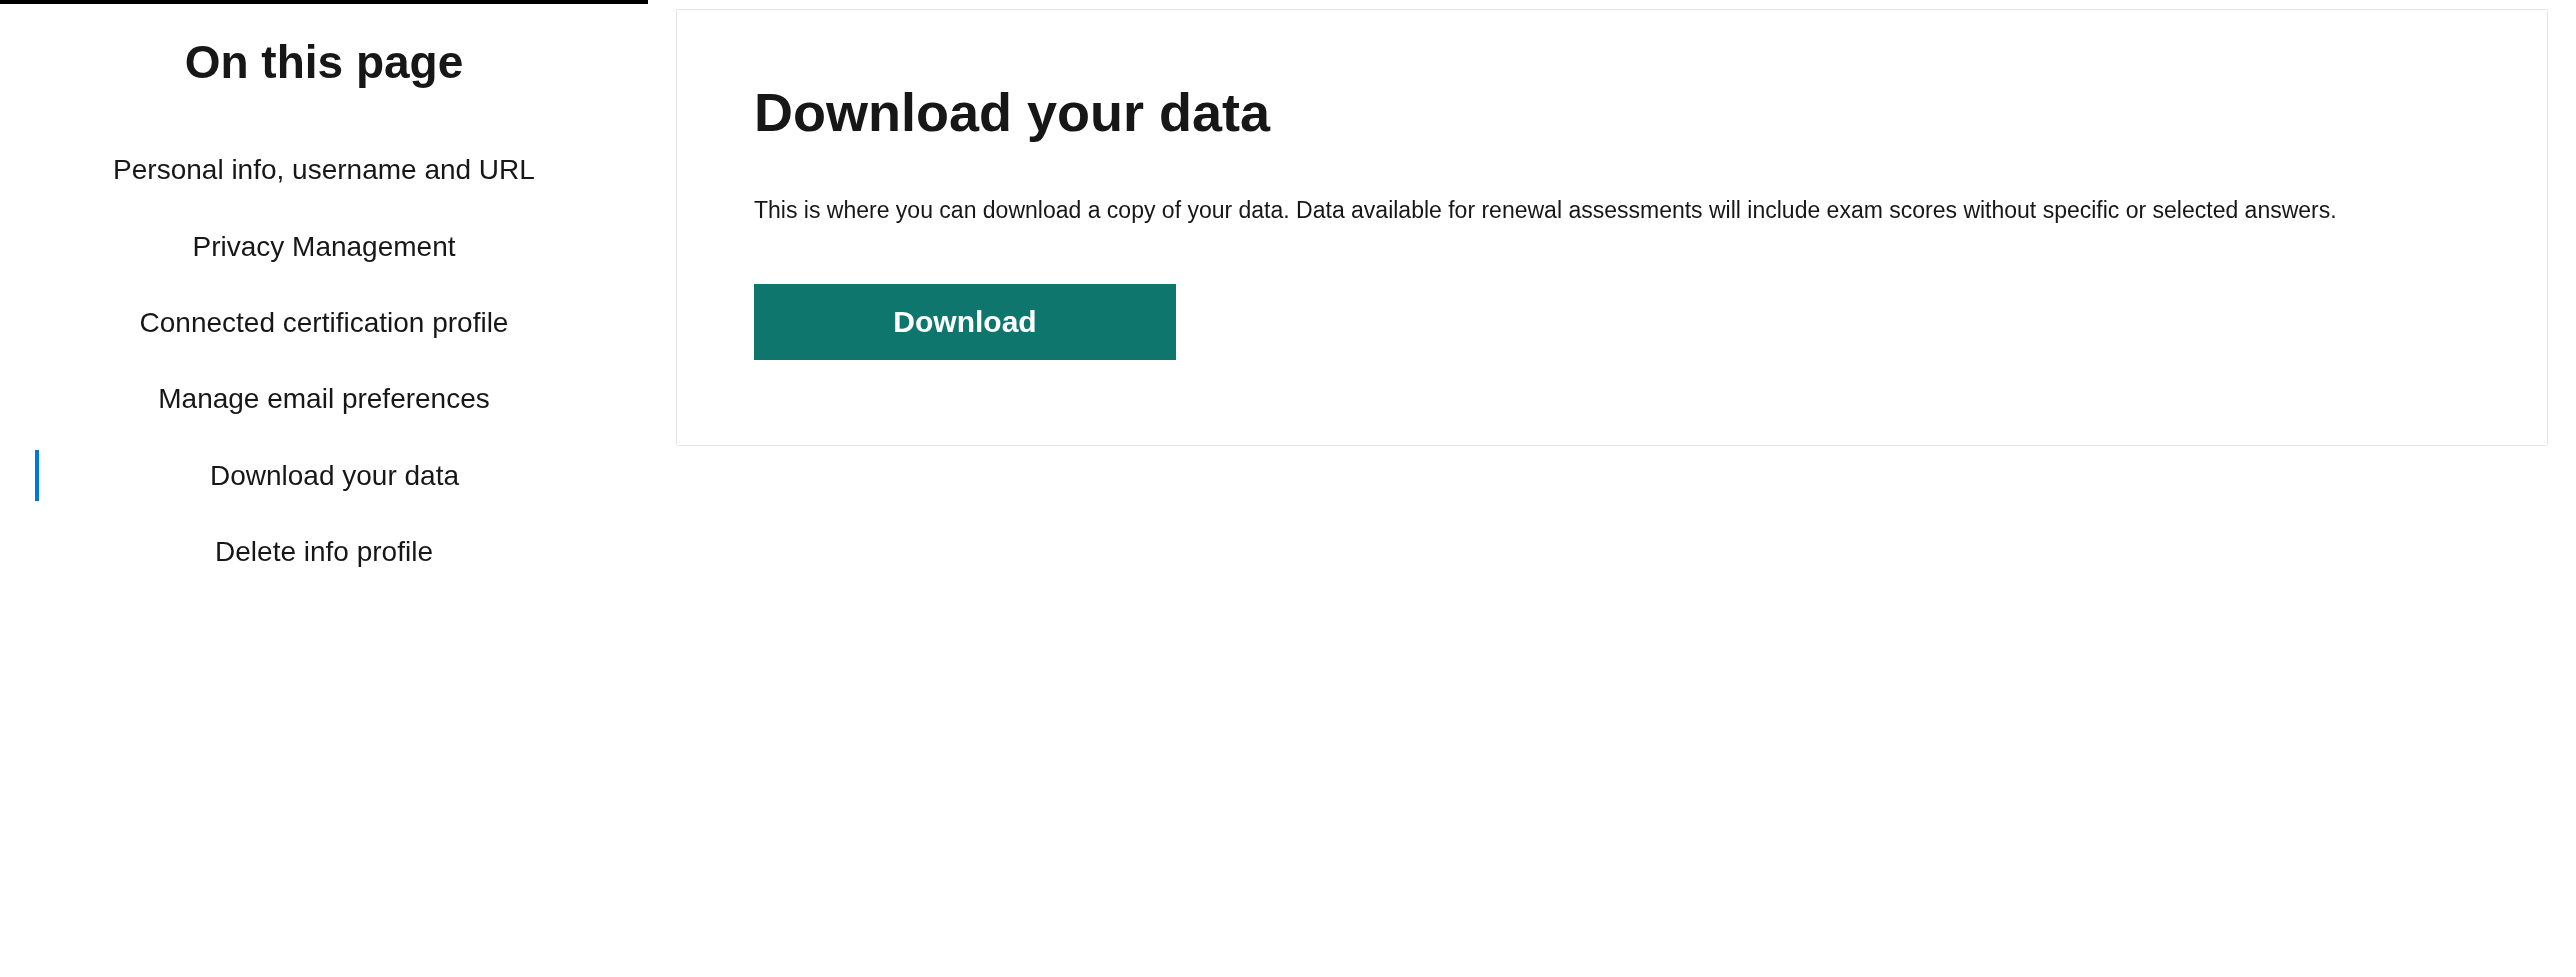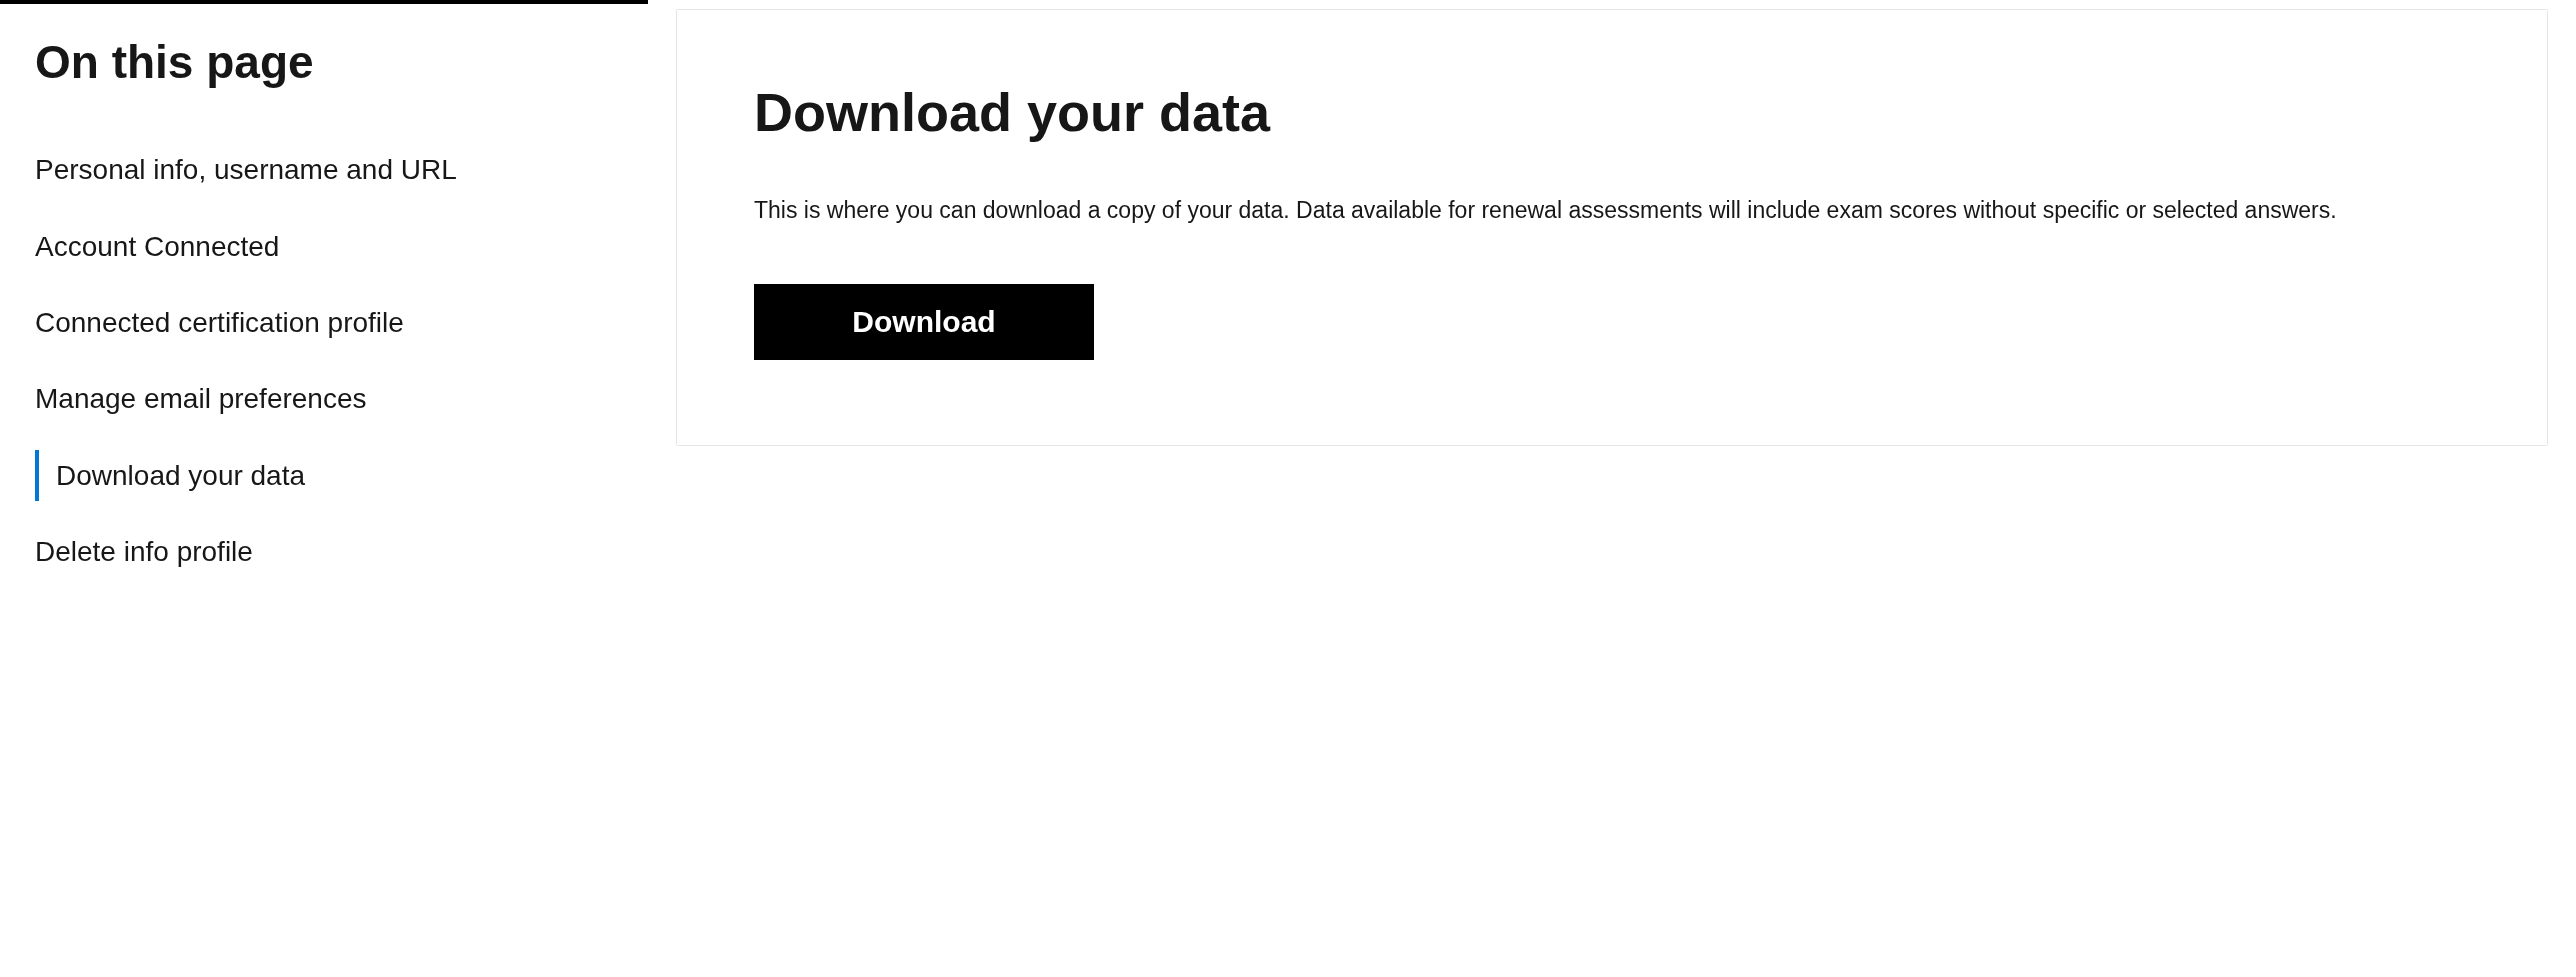--- a/index.html
+++ b/index.html
@@ -25,20 +25,21 @@
     }
     .container {
       display: flex;
       width: 100%;
       height: 100%;
     }
     .sidebar {
       width: 648px;
       padding: 35px 35px 0 35px;
       flex-shrink: 0;
+      text-align: center;
     }
     .sidebar-heading {
       font-size: 46px;
       font-weight: 700;
       color: #171717;
       margin-bottom: 42px;
       line-height: 1.2;
     }
     .sidebar-nav {
       display: flex;
@@ -85,46 +86,46 @@
     }
     .card-desc {
       font-size: 23px;
       color: #171717;
       line-height: 1.5;
       margin-bottom: 56px;
       max-width: 1655px;
       font-weight: 400;
     }
     .download-btn {
-      background: #000000;
+      background: #0f766e;
       color: #ffffff;
       border: none;
       font-size: 30px;
       font-weight: 600;
       padding: 21px 0;
-      width: 340px;
+      width: 422px;
       text-align: center;
       cursor: pointer;
       font-family: inherit;
     }
   </style>
 </head>
 <body>
 
 <div class="top-bar"></div>
 
 <div class="container">
   <aside class="sidebar">
     <h2 class="sidebar-heading">On this page</h2>
     <nav class="sidebar-nav">
       <div class="sidebar-item">
         <span>Personal info, username and URL</span>
       </div>
       <div class="sidebar-item">
-        <span>Account Connected</span>
+        <span>Privacy Management</span>
       </div>
       <div class="sidebar-item">
         <span>Connected certification profile</span>
       </div>
       <div class="sidebar-item">
         <span>Manage email preferences</span>
       </div>
       <div class="sidebar-item active">
         <span>Download your data</span>
       </div>

